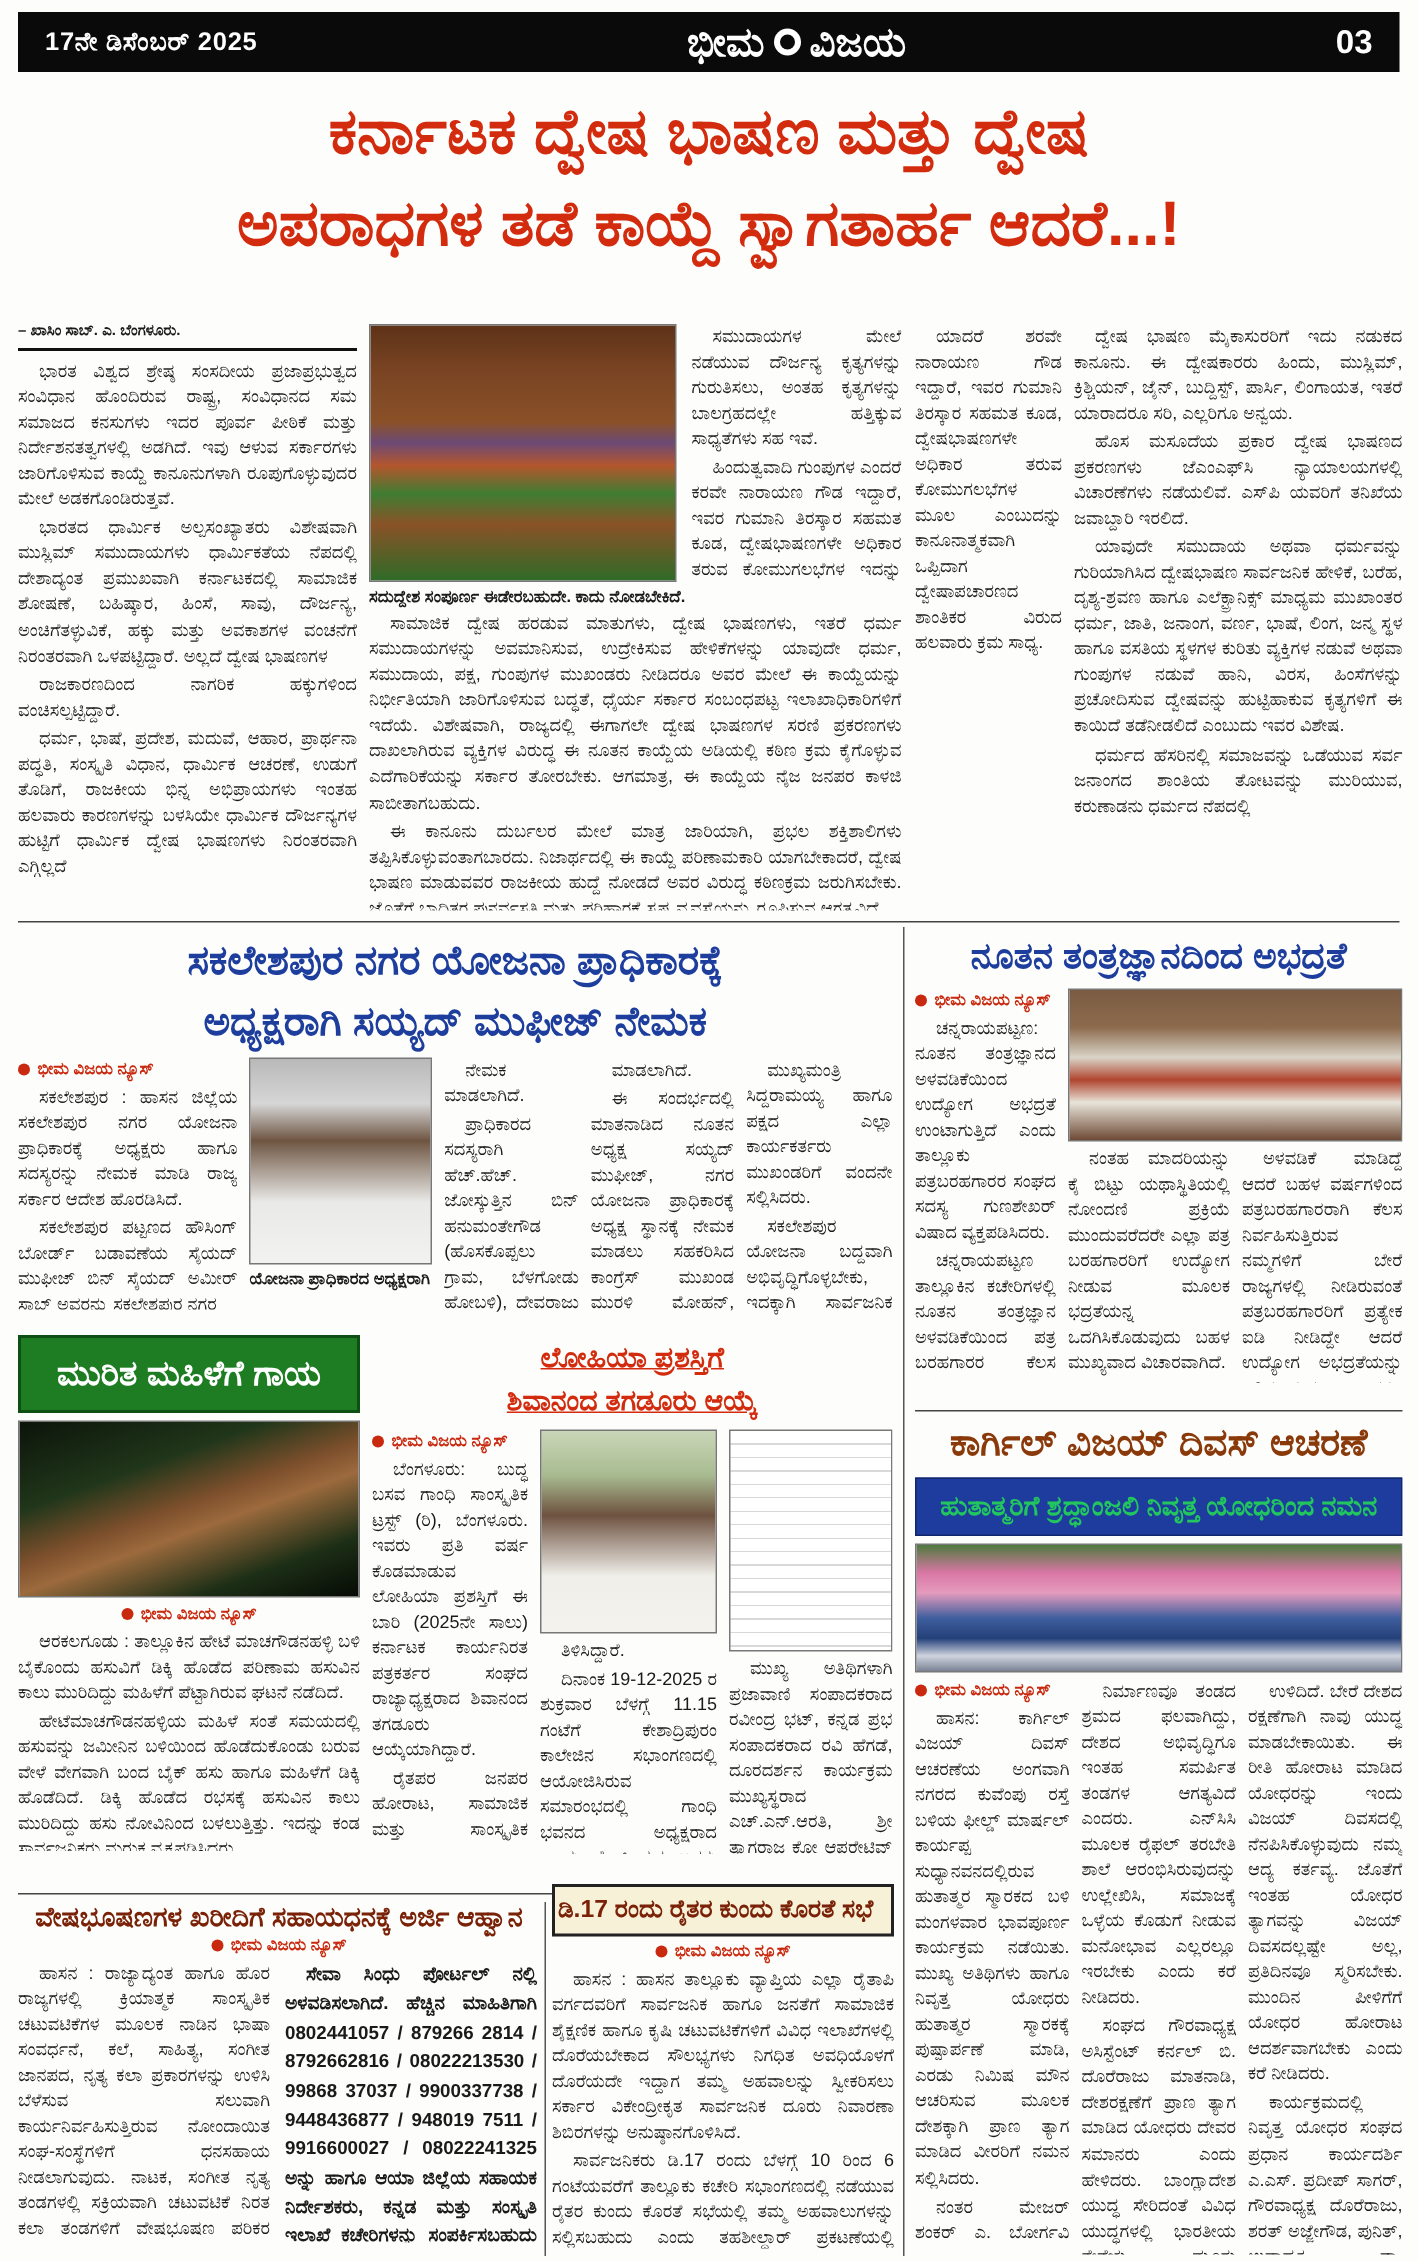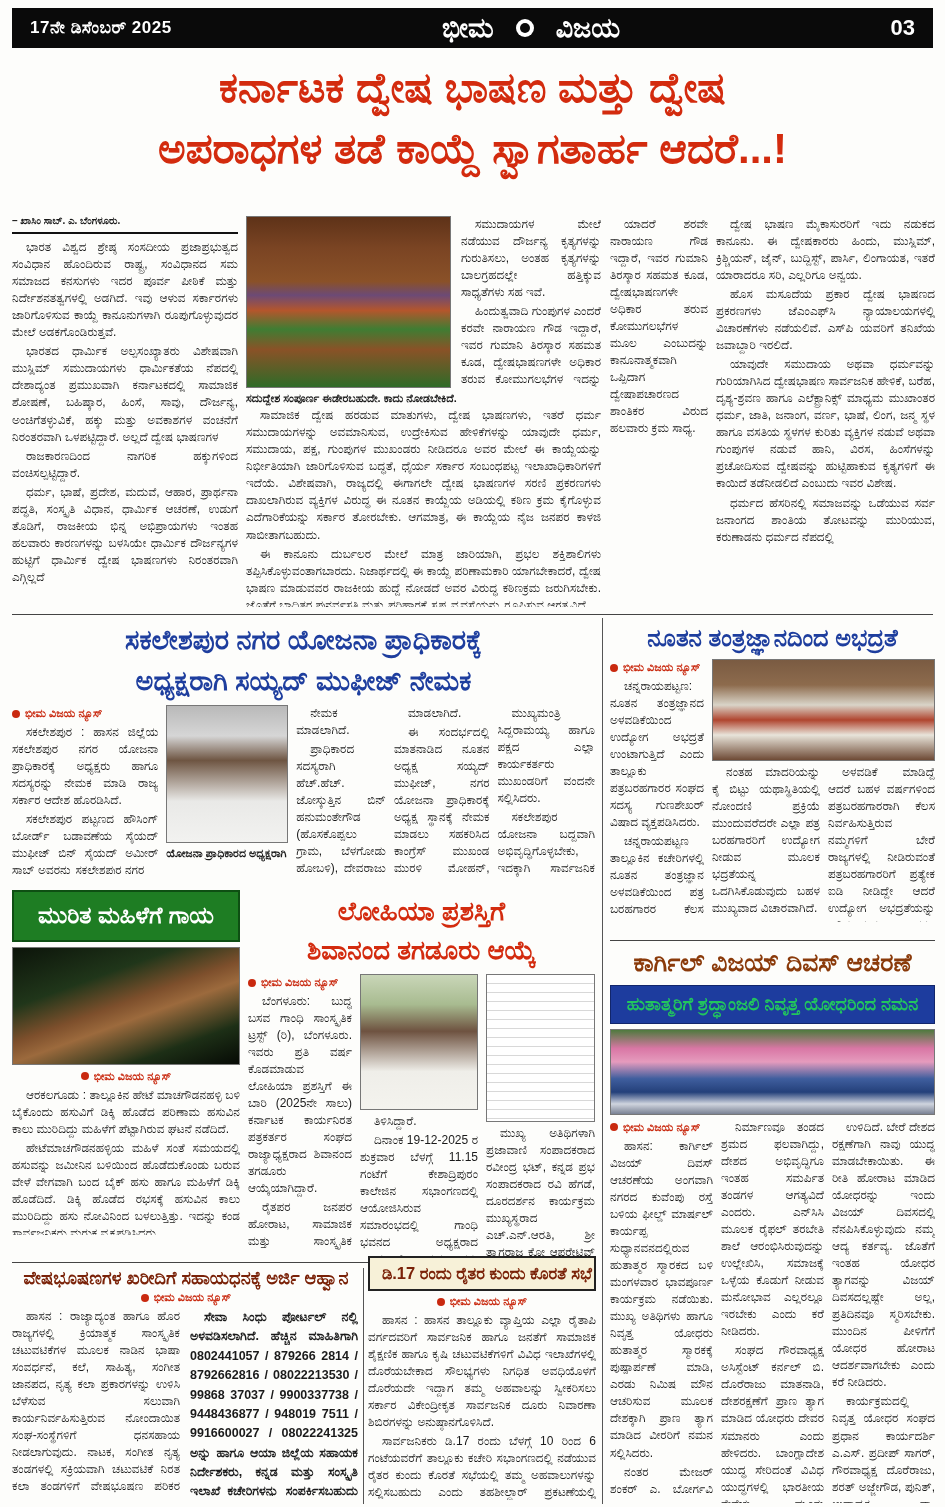--- a/index.html
+++ b/index.html
@@ -6,21 +6,21 @@
   html,body { width:945px; }
   body {
     width:945px; height:1507px; position:relative; background:#fdfdfb;
     font-family:"Liberation Sans","DejaVu Sans",sans-serif; color:#1a1a1a; overflow:hidden;
   }
   .abs { position:absolute; }
   
   .masthead { left:12px; top:8px; width:921px; height:40px; background:#0a0a0a; color:#fff;
     display:flex; align-items:center; justify-content:space-between; padding:0 18px; }
   .masthead .date { font-size:17px; font-weight:bold; letter-spacing:.5px; }
-  .masthead .title { font-size:27px; font-weight:bold; display:flex; align-items:center; gap:22px; }
+  .masthead .title { font-size:27px; font-weight:bold; display:flex; align-items:center; gap:6px; }
   .wheel { width:18px; height:18px; border-radius:50%; background:#fff; position:relative; display:inline-block; }
   .wheel::after { content:""; position:absolute; inset:4px; border-radius:50%; background:#0a0a0a; }
   .masthead .pageno { font-size:22px; font-weight:bold; }
   
   .lead-head { left:12px; top:58px; width:921px; text-align:center; color:#d32b0e; font-weight:bold; line-height:1.45; }
   .lead-head .l1,.lead-head .l2 { font-size:42px; display:block; }
   
   .col { overflow:hidden; text-align:justify; font-size:12px; line-height:1.42; }
   .col p { text-indent:14px; margin-bottom:2px; }
   .byline { color:#c9290f; font-weight:bold; font-size:11px; display:flex; align-items:center; gap:5px; margin:2px 0 4px; }
@@ -37,21 +37,21 @@
   .ph-event { background:linear-gradient(180deg,#4f7a3e 0%,#d977a5 22%,#e59bbd 38%,#3f5e9e 58%,#24407a 74%,#cfd4de 88%,#7a8294 100%); }
   
   .head-blue { color:#1e3e9e; font-weight:bold; text-align:center; line-height:1.5; }
   .head-red { color:#d32b0e; font-weight:bold; text-align:center; line-height:1.5; }
   .head-brown { color:#8a3a0a; font-weight:bold; text-align:center; line-height:1.35; }
   .head-maroon { color:#7a2208; font-weight:bold; text-align:center; }
   .greenbox { background:#1e7d23; color:#fff; font-weight:bold; text-align:center; border:2px solid #0e4f13;
     font-size:23px; line-height:1.55; padding:6px 2px; }
   .bluebanner { background:#1d3c9e; color:#22c55e; font-weight:bold; text-align:center; font-size:18px; line-height:1.4; padding:6px 2px; border:1px solid #12266b; }
   .dec17box { border:2px solid #222; background:#f7f1d8; }
-  .dec17box .hd { color:#7a2208; font-weight:bold; font-size:16.5px; text-align:right; padding:6px 2px; }
+  .dec17box .hd { color:#7a2208; font-weight:bold; font-size:16.5px; text-align:left; padding:6px 2px; }
   .hr { background:#444; height:1px; }
   .vr { background:#555; width:1px; }
   .row { display:flex; }
 </style>
 </head>
 <body>
 
 <div class="abs masthead">
   <span class="date">17ನೇ ಡಿಸೆಂಬರ್ 2025</span>
   <span class="title">
@@ -197,21 +197,21 @@
     <span>ಭೀಮ ವಿಜಯ ನ್ಯೂಸ್</span>
   </div>
   <div class="col" style="height:148px;">
       <p>ಆರಕಲಗೂಡು : ತಾಲ್ಲೂಕಿನ ಹೇಟೆ ಮಾಚಗೌಡನಹಳ್ಳಿ ಬಳಿ ಬೈಕೊಂದು ಹಸುವಿಗೆ ಡಿಕ್ಕಿ ಹೊಡೆದ ಪರಿಣಾಮ ಹಸುವಿನ ಕಾಲು ಮುರಿದಿದ್ದು ಮಹಿಳೆಗೆ ಪೆಟ್ಟಾಗಿರುವ ಘಟನೆ ನಡೆದಿದೆ.</p>
       <p>ಹೇಟೆಮಾಚಗೌಡನಹಳ್ಳಿಯ ಮಹಿಳೆ ಸಂತೆ ಸಮಯದಲ್ಲಿ ಹಸುವನ್ನು ಜಮೀನಿನ ಬಳಿಯಿಂದ ಹೊಡೆದುಕೊಂಡು ಬರುವ ವೇಳೆ ವೇಗವಾಗಿ ಬಂದ ಬೈಕ್ ಹಸು ಹಾಗೂ ಮಹಿಳೆಗೆ ಡಿಕ್ಕಿ ಹೊಡೆದಿದೆ. ಡಿಕ್ಕಿ ಹೊಡೆದ ರಭಸಕ್ಕೆ ಹಸುವಿನ ಕಾಲು ಮುರಿದಿದ್ದು ಹಸು ನೋವಿನಿಂದ ಬಳಲುತ್ತಿತ್ತು. ಇದನ್ನು ಕಂಡ ಸಾರ್ವಜನಿಕರು ಮರುಕ ವ್ಯಕ್ತಪಡಿಸಿದರು.</p>
     </div>
 </div>
 <div class="abs hr" style="left:12px; top:1262px; width:583px;"></div>
 
 <div class="abs" style="left:248px; top:892px; width:347px; height:366px; overflow:hidden;">
-  <div class="head-red" style="font-size:26px;">
+  <div class="head-red" style="font-size:19px;text-decoration:underline;">
     <div>ಲೋಹಿಯಾ ಪ್ರಶಸ್ತಿಗೆ</div>
     <div>ಶಿವಾನಂದ ತಗಡೂರು ಆಯ್ಕೆ</div>
   </div>
   <div class="row" style="gap:8px; margin-top:4px;">
     <div style="width:104px;">
       <div class="byline">
         <span class="dot"></span>
         <span>ಭೀಮ ವಿಜಯ ನ್ಯೂಸ್</span>
       </div>
       <div class="col" style="height:258px;">

